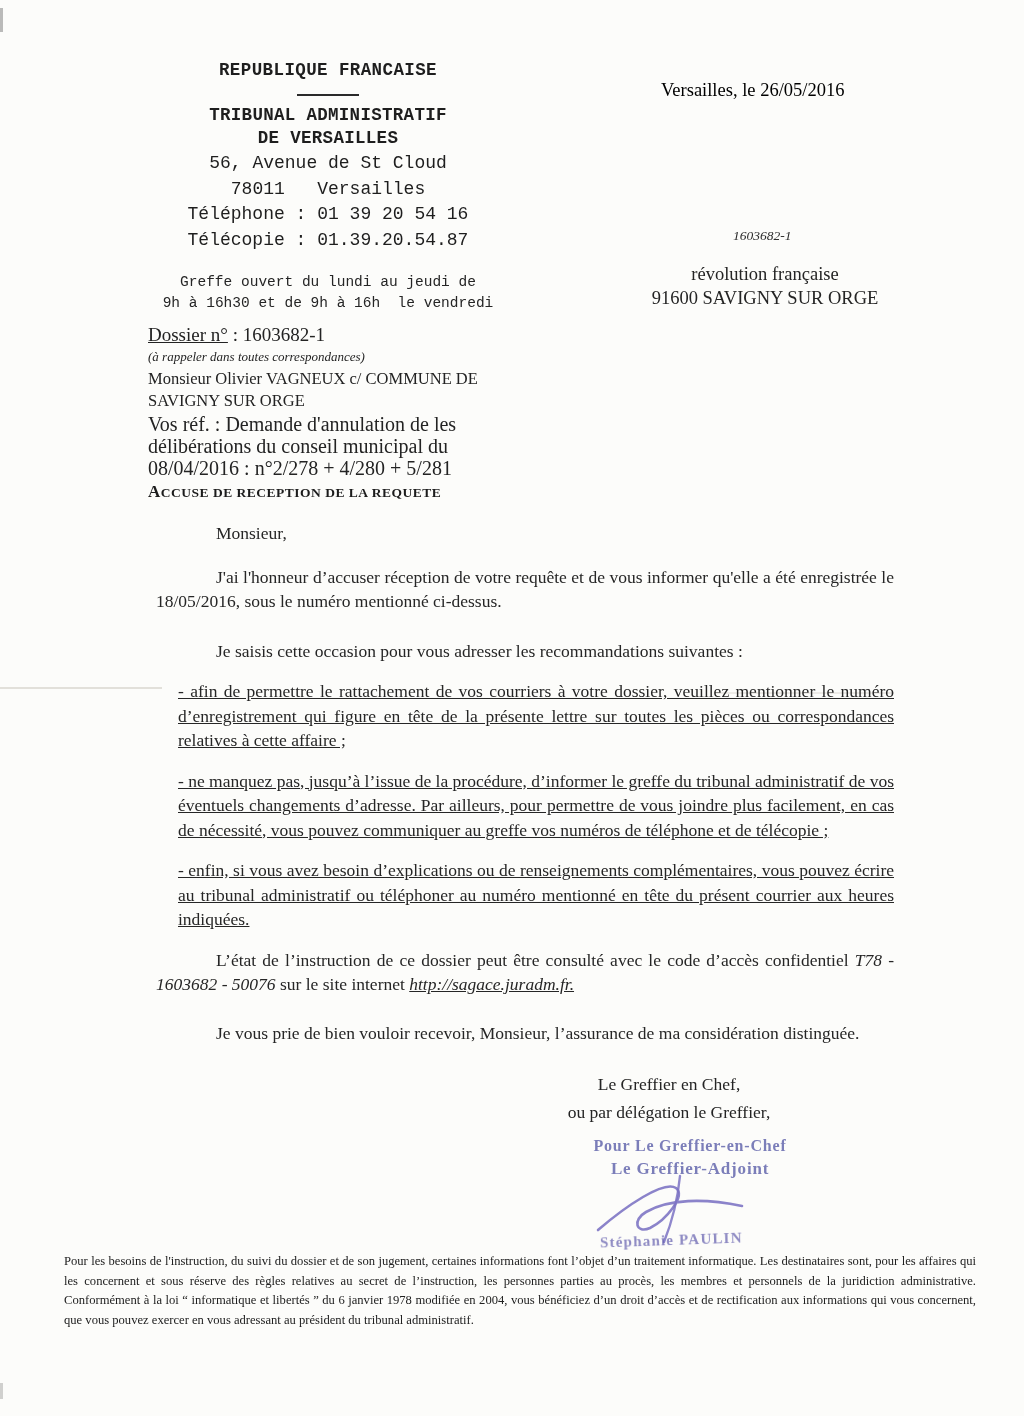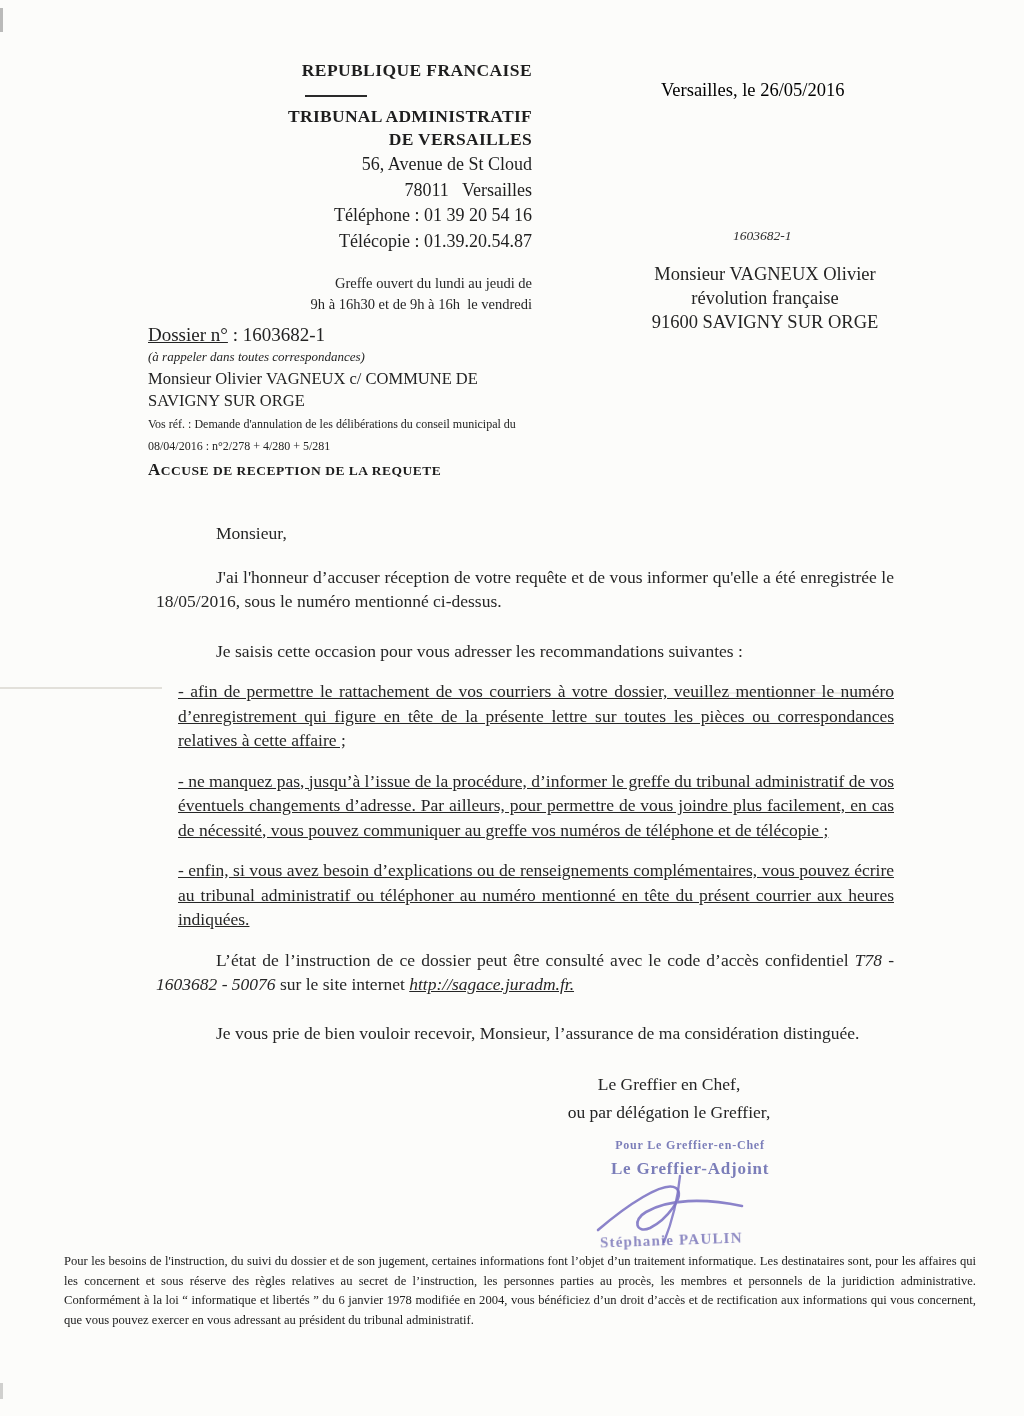--- a/index.html
+++ b/index.html
@@ -11,43 +11,43 @@
     font-family:"Liberation Serif", serif;
     color:#222;
     overflow:hidden;
   }
   .pre{white-space:pre-wrap;}
   .it{font-style:italic;}
   .u{text-decoration:underline;}
 
   
   .letterhead{
-    position:absolute;left:140px;top:60px;width:392px;
-    text-align:right;color:#1e1e1e;
+    position:absolute;left:132px;top:60px;width:392px;
+    text-align:center;color:#1e1e1e;font-family:Liberation Mono, monospace;
   }
   .lh-republic{font-size:17.5px;font-weight:bold;letter-spacing:.4px;}
   .lh-rule{width:62px;height:2px;background:#2a2a2a;margin:14px auto 8px auto;}
   .lh-court{font-size:17.5px;font-weight:bold;line-height:23px;letter-spacing:.3px;}
   .lh-addr{font-size:18px;line-height:23.5px;margin-top:2px;}
   .lh-hours{font-size:14.5px;line-height:20.5px;margin-top:20px;color:#252525;}
 
   
   .date-line{position:absolute;left:661px;top:80px;font-size:18.5px;color:#000000;}
   .case-ref{position:absolute;left:733px;top:228px;font-size:13.5px;font-style:italic;color:#2b2b2b;}
   .recipient{
     position:absolute;left:612px;top:262px;width:306px;
     text-align:center;font-size:18.5px;line-height:24px;color:#242424;
   }
 
   
   .dossier{position:absolute;left:148px;top:324px;width:382px;color:#232323;}
   .dossier-no{font-size:19px;}
   .dossier-note{font-size:13px;font-style:italic;margin-top:3px;}
   .dossier-parties{font-size:16.5px;line-height:22px;margin-top:3px;}
-  .dossier-ref{font-size:12px;line-height:22px;margin-top:1px;}
+  .dossier-ref{font-size:20px;line-height:22px;margin-top:1px;}
   .subject{font-size:13.5px;font-weight:bold;letter-spacing:.5px;margin-top:3px;color:#1c1c1c;}
   .subject .initial{font-size:17px;}
 
   
   .body-text{
     position:absolute;left:140px;top:505px;width:770px;
     font-size:17.5px;line-height:24.5px;text-align:justify;color:#262626;
   }
   .body-text p{margin:16px;}
   .salutation{text-indent:60px;margin-bottom:19px !important;}
@@ -63,21 +63,21 @@
     position:absolute;left:498px;top:1070px;width:342px;
     text-align:center;font-size:17.5px;line-height:28px;color:#242424;
   }
   .stamp{
     position:absolute;left:560px;top:1134px;width:260px;
     text-align:center;font-weight:bold;
     line-height:23px;
     opacity:.8;filter:blur(.35px);
     letter-spacing:.8px;
   }
-  .stamp .l1{font-size:12px;}
+  .stamp .l1{font-size:16px;}
   .stamp .l2{font-size:17px;}
   .sig-svg{position:absolute;left:592px;top:1172px;}
   .signer{
     position:absolute;left:600px;top:1231px;width:200px;
     font-size:15px;font-weight:bold;letter-spacing:1.2px;
     opacity:.72;filter:blur(.45px);transform:rotate(-2deg);
   }
 
   
   .footer{
@@ -114,21 +114,20 @@
     <div class="lh-addr">Télécopie : 01.39.20.54.87</div>
     <div class="lh-hours">
       <div>Greffe ouvert du lundi au jeudi de</div>
       <div class="pre">9h à 16h30 et de 9h à 16h  le vendredi</div>
     </div>
   </div>
 
   <div class="date-line">Versailles, le 26/05/2016</div>
   <div class="case-ref">1603682-1</div>
   <div class="recipient">
-    <div>Monsieur VAGNEUX Olivier</div>
     <div>révolution française</div>
     <div>91600 SAVIGNY SUR ORGE</div>
   </div>
 
   <div class="dossier">
     <div class="dossier-no"><span class="u">Dossier n°</span><span> : </span><span>1603682-1</span></div>
     <div class="dossier-note">(à rappeler dans toutes correspondances)</div>
     <div class="dossier-parties">Monsieur Olivier VAGNEUX c/ COMMUNE DE SAVIGNY SUR ORGE</div>
     <div class="dossier-ref">Vos réf. : Demande d'annulation de les délibérations du conseil municipal du 08/04/2016 : n°2/278 + 4/280 + 5/281</div>
     <div class="subject"><span class="initial">A</span><span>CCUSE DE RECEPTION DE LA REQUETE</span></div>

